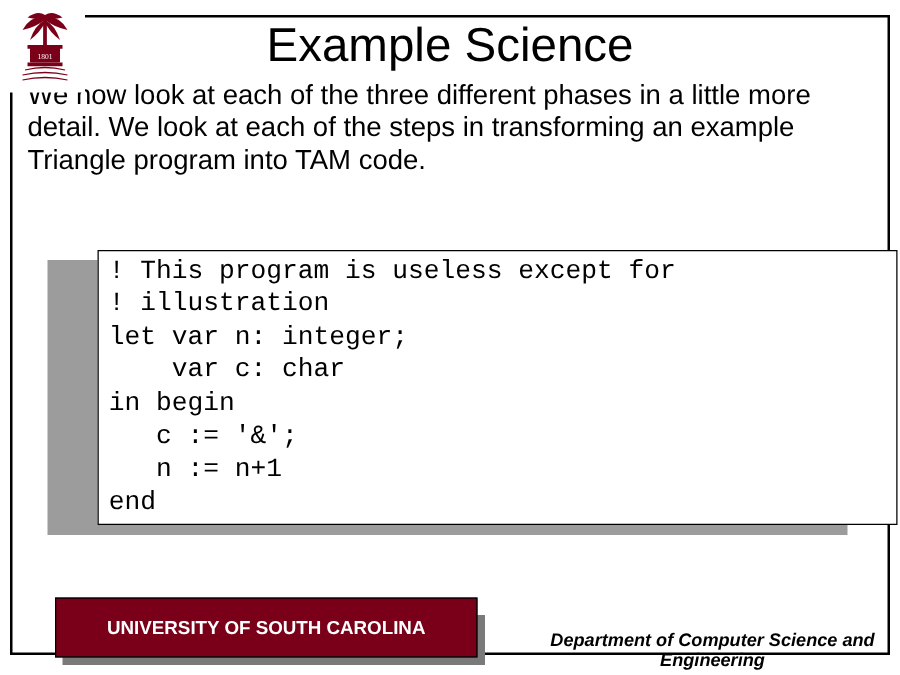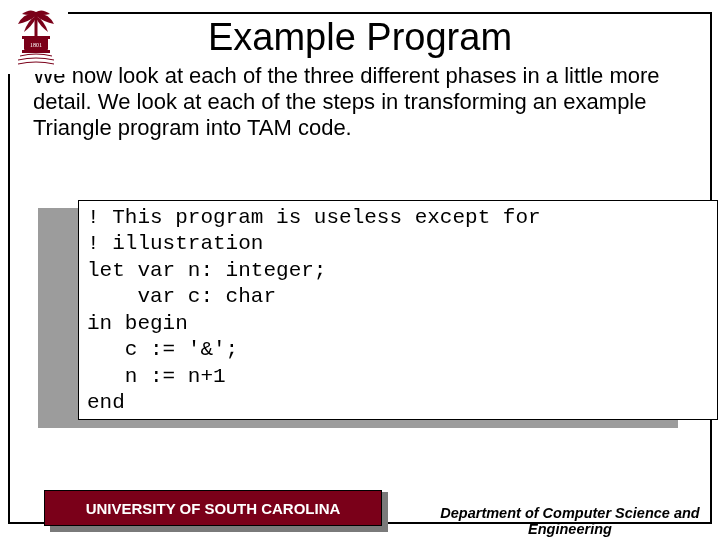--- a/index.html
+++ b/index.html
@@ -37,21 +37,21 @@
   .title {
     text-align: center;
     font-size: 38px;
     font-weight: 400;
     padding: 2px 0 2px 0;
     font-family: Arial, Helvetica, sans-serif;
   }
   .body-text {
     font-size: 22px;
     line-height: 1.18;
-    padding: 2px 14px 0 23px;
+    padding: 2px 14px 0 12px;
     font-family: Arial, Helvetica, sans-serif;
   }
   .code-shadow {
     position: absolute;
     left: 28px;
     top: 194px;
     width: 640px;
     height: 220px;
     background: #9c9c9c;
   }
@@ -76,21 +76,21 @@
     bottom: -10px;
     width: 338px;
     height: 40px;
     background: #7a7a7a;
   }
   .footer-left {
     position: absolute;
     left: 34px;
     bottom: -4px;
     width: 338px;
-    height: 36px;
+    height: 48px;
     background: #7a0019;
     border: 1px solid #000;
     color: #fff;
     font-weight: bold;
     font-size: 15px;
     display: flex;
     align-items: center;
     justify-content: center;
     font-family: Arial, Helvetica, sans-serif;
   }
@@ -129,21 +129,21 @@
       </g>
       <text x="28" y="41" text-anchor="middle" font-size="6" fill="#fff" font-family="serif">1801</text>
       <g stroke="#7a0019" stroke-width="1" fill="none">
         <path d="M12 50 Q28 46 44 50"></path>
         <path d="M10 54 Q28 50 46 54"></path>
         <path d="M10 58 Q28 54 46 58"></path>
       </g>
     </svg>
   </div>
 
-  <h1 class="title">Example Program</h1>
+  <h1 class="title">Example Science</h1>
 
   <p class="body-text">We now look at each of the three different phases in a little more detail. We look at each of the steps in transforming an example Triangle program into TAM code.</p>
 
   <div class="code-shadow"></div>
   <pre class="code-box">! This program is useless except for
 ! illustration
 let var n: integer;
     var c: char
 in begin
    c := '&amp;';

